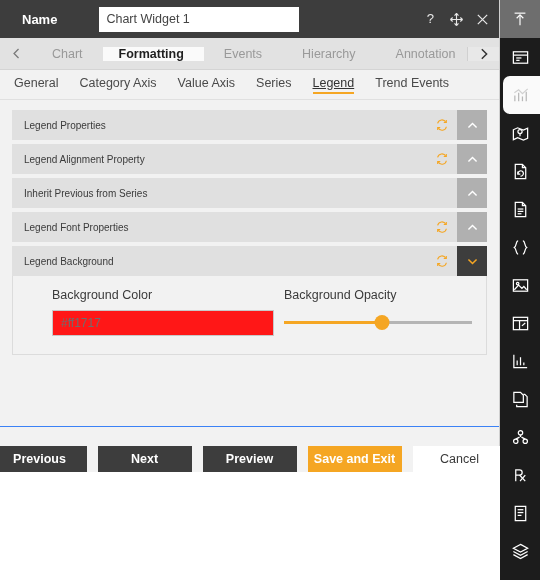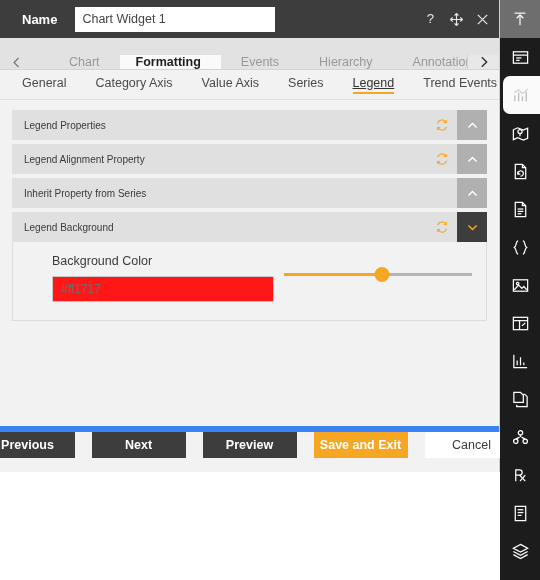--- a/index.html
+++ b/index.html
@@ -33,40 +33,40 @@
   }
   .title-label {
     color: #ffffff; font-size: 13px; font-weight: bold;
     margin-right: 18px; white-space: nowrap;
   }
   .name-input {
     width: 200px; height: 25px;
     background: #ffffff; border: 1px solid #ffffff;
     color: #444444; font-size: 12.5px;
     font-family: "Liberation Sans", sans-serif;
-    padding: 0 6px; outline: none;
+    padding: 0 6px; outline: none; margin-left: 24px;
   }
   .win-btns {
     position: absolute; right: 8px; top: 0; height: 38px;
     display: flex; align-items: center; gap: 9px;
   }
   .win-btn {
     color: #e8e8e8; font-size: 15px; line-height: 1;
     display: flex; align-items: center; justify-content: center;
     width: 17px; height: 17px; cursor: pointer;
   }
   .win-btn svg { display: block; }
 
   
   .tabbar {
     height: 32px; flex: none;
     background: #e2e2e2;
-    display: flex; align-items: flex-end;
+    display: flex; align-items: center;
     border-bottom: 1px solid #d4d4d4;
-    position: relative; overflow: hidden; gap: 17px;
+    position: relative; overflow: hidden;
   }
   .tab-arrow {
     width: 32px; flex: none;
     display: flex; align-items: center; justify-content: center;
     background: #e2e2e2; cursor: pointer;
     color: #4a4a4a;
   }
   .tab-arrow.right {
     border-left: 1px solid #d0d0d0;
     background: #e8e8e8;
@@ -89,21 +89,20 @@
     height: 30px; flex: none;
     background: #f2f2f2;
     display: flex; align-items: center;
     padding: 0 14px; gap: 21px;
     border-bottom: 1px solid #e0e0e0;
   }
   .subtab {
     font-size: 12.5px; color: #4a4a4a; cursor: pointer;
     white-space: nowrap; padding-bottom: 2px;
     border-bottom: 2px solid transparent;
-    margin-left: 8px;
   }
   .subtab.active { border-bottom-color: #f5a623; color: #333333; }
 
   
   .body-area {
     flex: 1; min-height: 0;
     background: #f2f2f2;
     padding: 10px 12px 0 12px;
     overflow: hidden;
   }
@@ -173,23 +172,23 @@
   .slider-thumb {
     position: absolute; width: 15px; height: 15px;
     border-radius: 50%; background: #f5a623;
     transform: translateX(-50%);
   }
 
   
   .footer {
     height: 46px; flex: none;
     background: #f2f2f2;
-    border-top: 6px solid #3b82f6;
-    display: flex; align-items: flex-start; justify-content: center;
-    gap: 17px;
+    border-top: 1px solid #3b82f6;
+    display: flex; align-items: flex-end; justify-content: center;
+    gap: 11px;
   }
   .btn {
     height: 26px; min-width: 94px;
     display: flex; align-items: center; justify-content: center;
     font-size: 12.5px; font-weight: bold;
     cursor: pointer; border: none;
     font-family: "Liberation Sans", sans-serif;
   }
   .btn.dark { background: #3d3d3d; color: #ffffff; }
   .btn.light { background: #ffffff; color: #3a3a3a; font-weight: normal; }
@@ -326,30 +325,48 @@
             <span class="acc-toggle">
               <svg width="13" height="13" viewBox="0 0 16 16" fill="none" stroke="currentColor" stroke-width="1.7">
                 <path d="M3 10.5 L8 5.5 L13 10.5"></path>
               </svg>
             </span>
           </div>
         </div>
 
         <div class="acc-item">
           <div class="acc-head">
-            <span class="acc-title">Inherit Property from Series</span>
+            <span class="acc-title">Inherit Previous from Series</span>
             <span class="acc-toggle">
               <svg width="13" height="13" viewBox="0 0 16 16" fill="none" stroke="currentColor" stroke-width="1.7">
                 <path d="M3 10.5 L8 5.5 L13 10.5"></path>
               </svg>
             </span>
           </div>
         </div>
 
 
+        <div class="acc-item">
+          <div class="acc-head">
+            <span class="acc-title">Legend Font Properties</span>
+            <span class="acc-reset">
+              <svg width="14" height="14" viewBox="0 0 16 16" fill="none" stroke="#f5a623" stroke-width="1.3">
+                <path d="M3 6.2 A5 5 0 0 1 12.4 5"></path>
+                  <path d="M13 10 A5 5 0 0 1 3.6 11.2"></path>
+                <path d="M12.9 2.3 L12.9 5.2 L10 5.2"></path>
+                  <path d="M3.1 13.7 L3.1 10.8 L6 10.8"></path>
+              </svg>
+            </span>
+            <span class="acc-toggle">
+              <svg width="13" height="13" viewBox="0 0 16 16" fill="none" stroke="currentColor" stroke-width="1.7">
+                <path d="M3 10.5 L8 5.5 L13 10.5"></path>
+              </svg>
+            </span>
+          </div>
+        </div>
 
         <div class="acc-item expanded">
           <div class="acc-head">
             <span class="acc-title">Legend Background</span>
             <span class="acc-reset">
               <svg width="14" height="14" viewBox="0 0 16 16" fill="none" stroke="#f5a623" stroke-width="1.3">
                 <path d="M3 6.2 A5 5 0 0 1 12.4 5"></path>
                   <path d="M13 10 A5 5 0 0 1 3.6 11.2"></path>
                 <path d="M12.9 2.3 L12.9 5.2 L10 5.2"></path>
                   <path d="M3.1 13.7 L3.1 10.8 L6 10.8"></path>
@@ -360,20 +377,21 @@
                 <path d="M3 5.5 L8 10.5 L13 5.5"></path>
               </svg>
             </span>
           </div>
           <div class="acc-panel">
             <div class="field-col left">
               <span class="field-label">Background Color</span>
               <div class="color-input" id="colorSwatch" style="background: rgb(255, 23, 23);">#ff1717</div>
             </div>
             <div class="field-col right">
+              <span class="field-label">Background Opacity</span>
               <div class="slider-wrap">
                 <div class="slider-track"></div>
                 <div class="slider-fill" id="sliderFill" style="width: 52%;"></div>
                 <div class="slider-thumb" id="sliderThumb" style="left: 52%;"></div>
               </div>
             </div>
           </div>
         </div>
 
 

